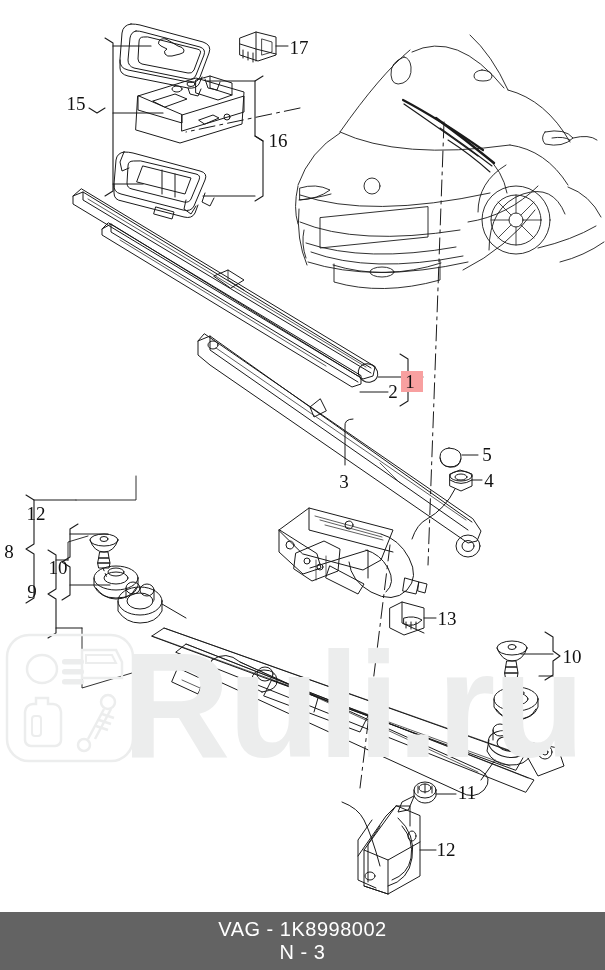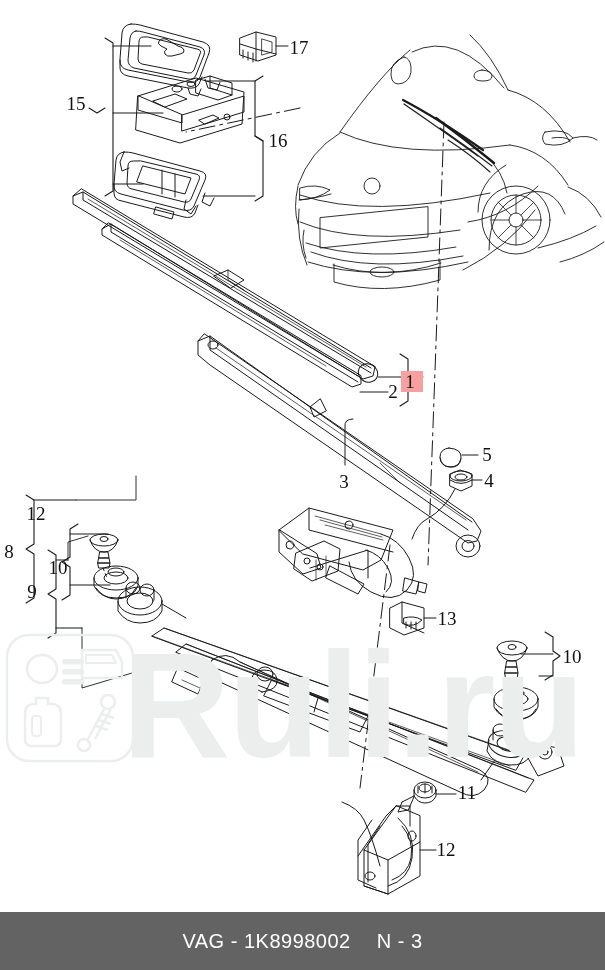--- a/index.html
+++ b/index.html
@@ -3,21 +3,21 @@
 <meta charset="utf-8">
 <style>
   html,body{margin:0;padding:0;background:#fff;}
   body{width:605px;height:970px;font-family:"Liberation Serif",serif;overflow:hidden;}
   #page{position:relative;width:605px;height:970px;background:#fff;}
   #diagram{position:absolute;left:0;top:0;width:605px;height:912px;overflow:hidden;}
   svg{display:block;}
   .callout{font-family:"Liberation Serif",serif;font-size:19px;fill:#111;}
   .callout-hl{font-family:"Liberation Serif",serif;font-size:19px;fill:#111;}
   #footer{position:absolute;left:0;top:912px;width:605px;height:58px;background:#636363;
-          display:flex;align-items:center;justify-content:center;}
+          display:flex;align-items:center;justify-content:center;flex-direction:column;}
   #footer .ftext{color:#fff;font-family:"Liberation Sans",sans-serif;font-size:20px;letter-spacing:.5px;}
   #footer .fgap{display:inline-block;width:26px;}
   .wm{position:absolute;pointer-events:none;}
   #wm-text{left:122px;top:630px;font-family:"Liberation Sans",sans-serif;font-size:150px;
            font-weight:700;color:#eceded;line-height:1;letter-spacing:-2px;white-space:nowrap;}
   #wm-logo{left:4px;top:632px;width:132px;height:132px;}
 </style>
 </head>
 <body>
 

